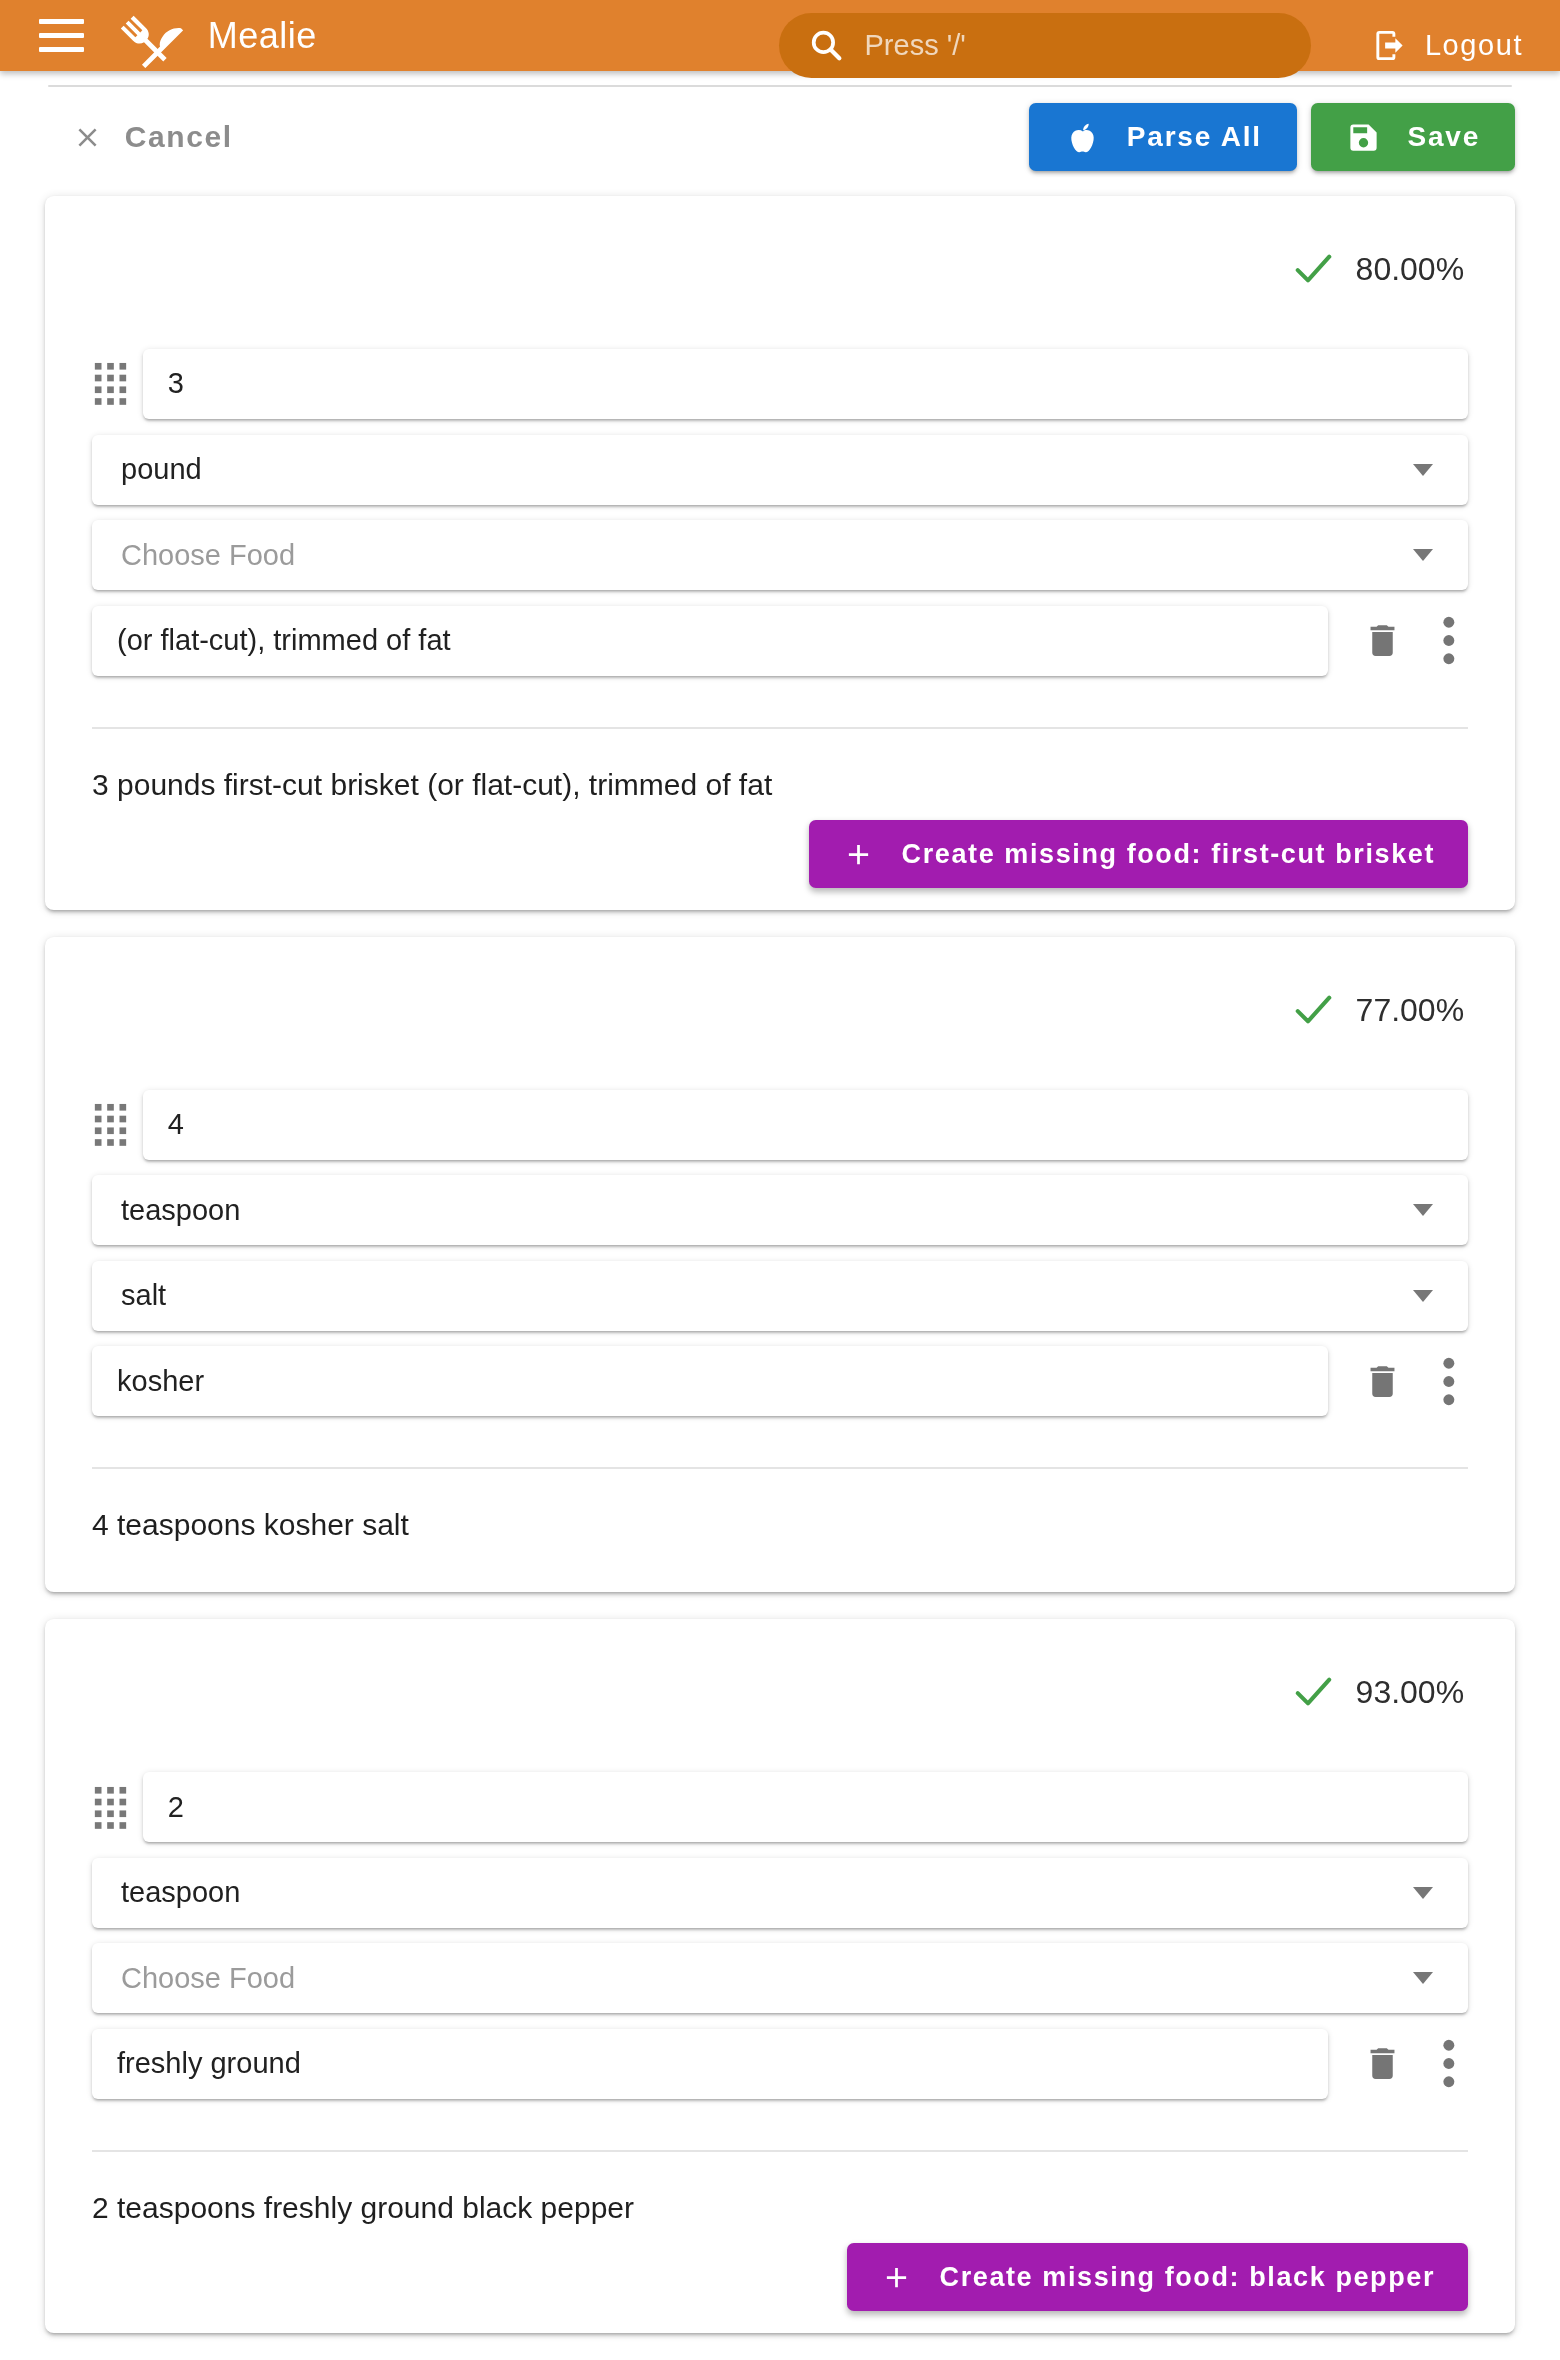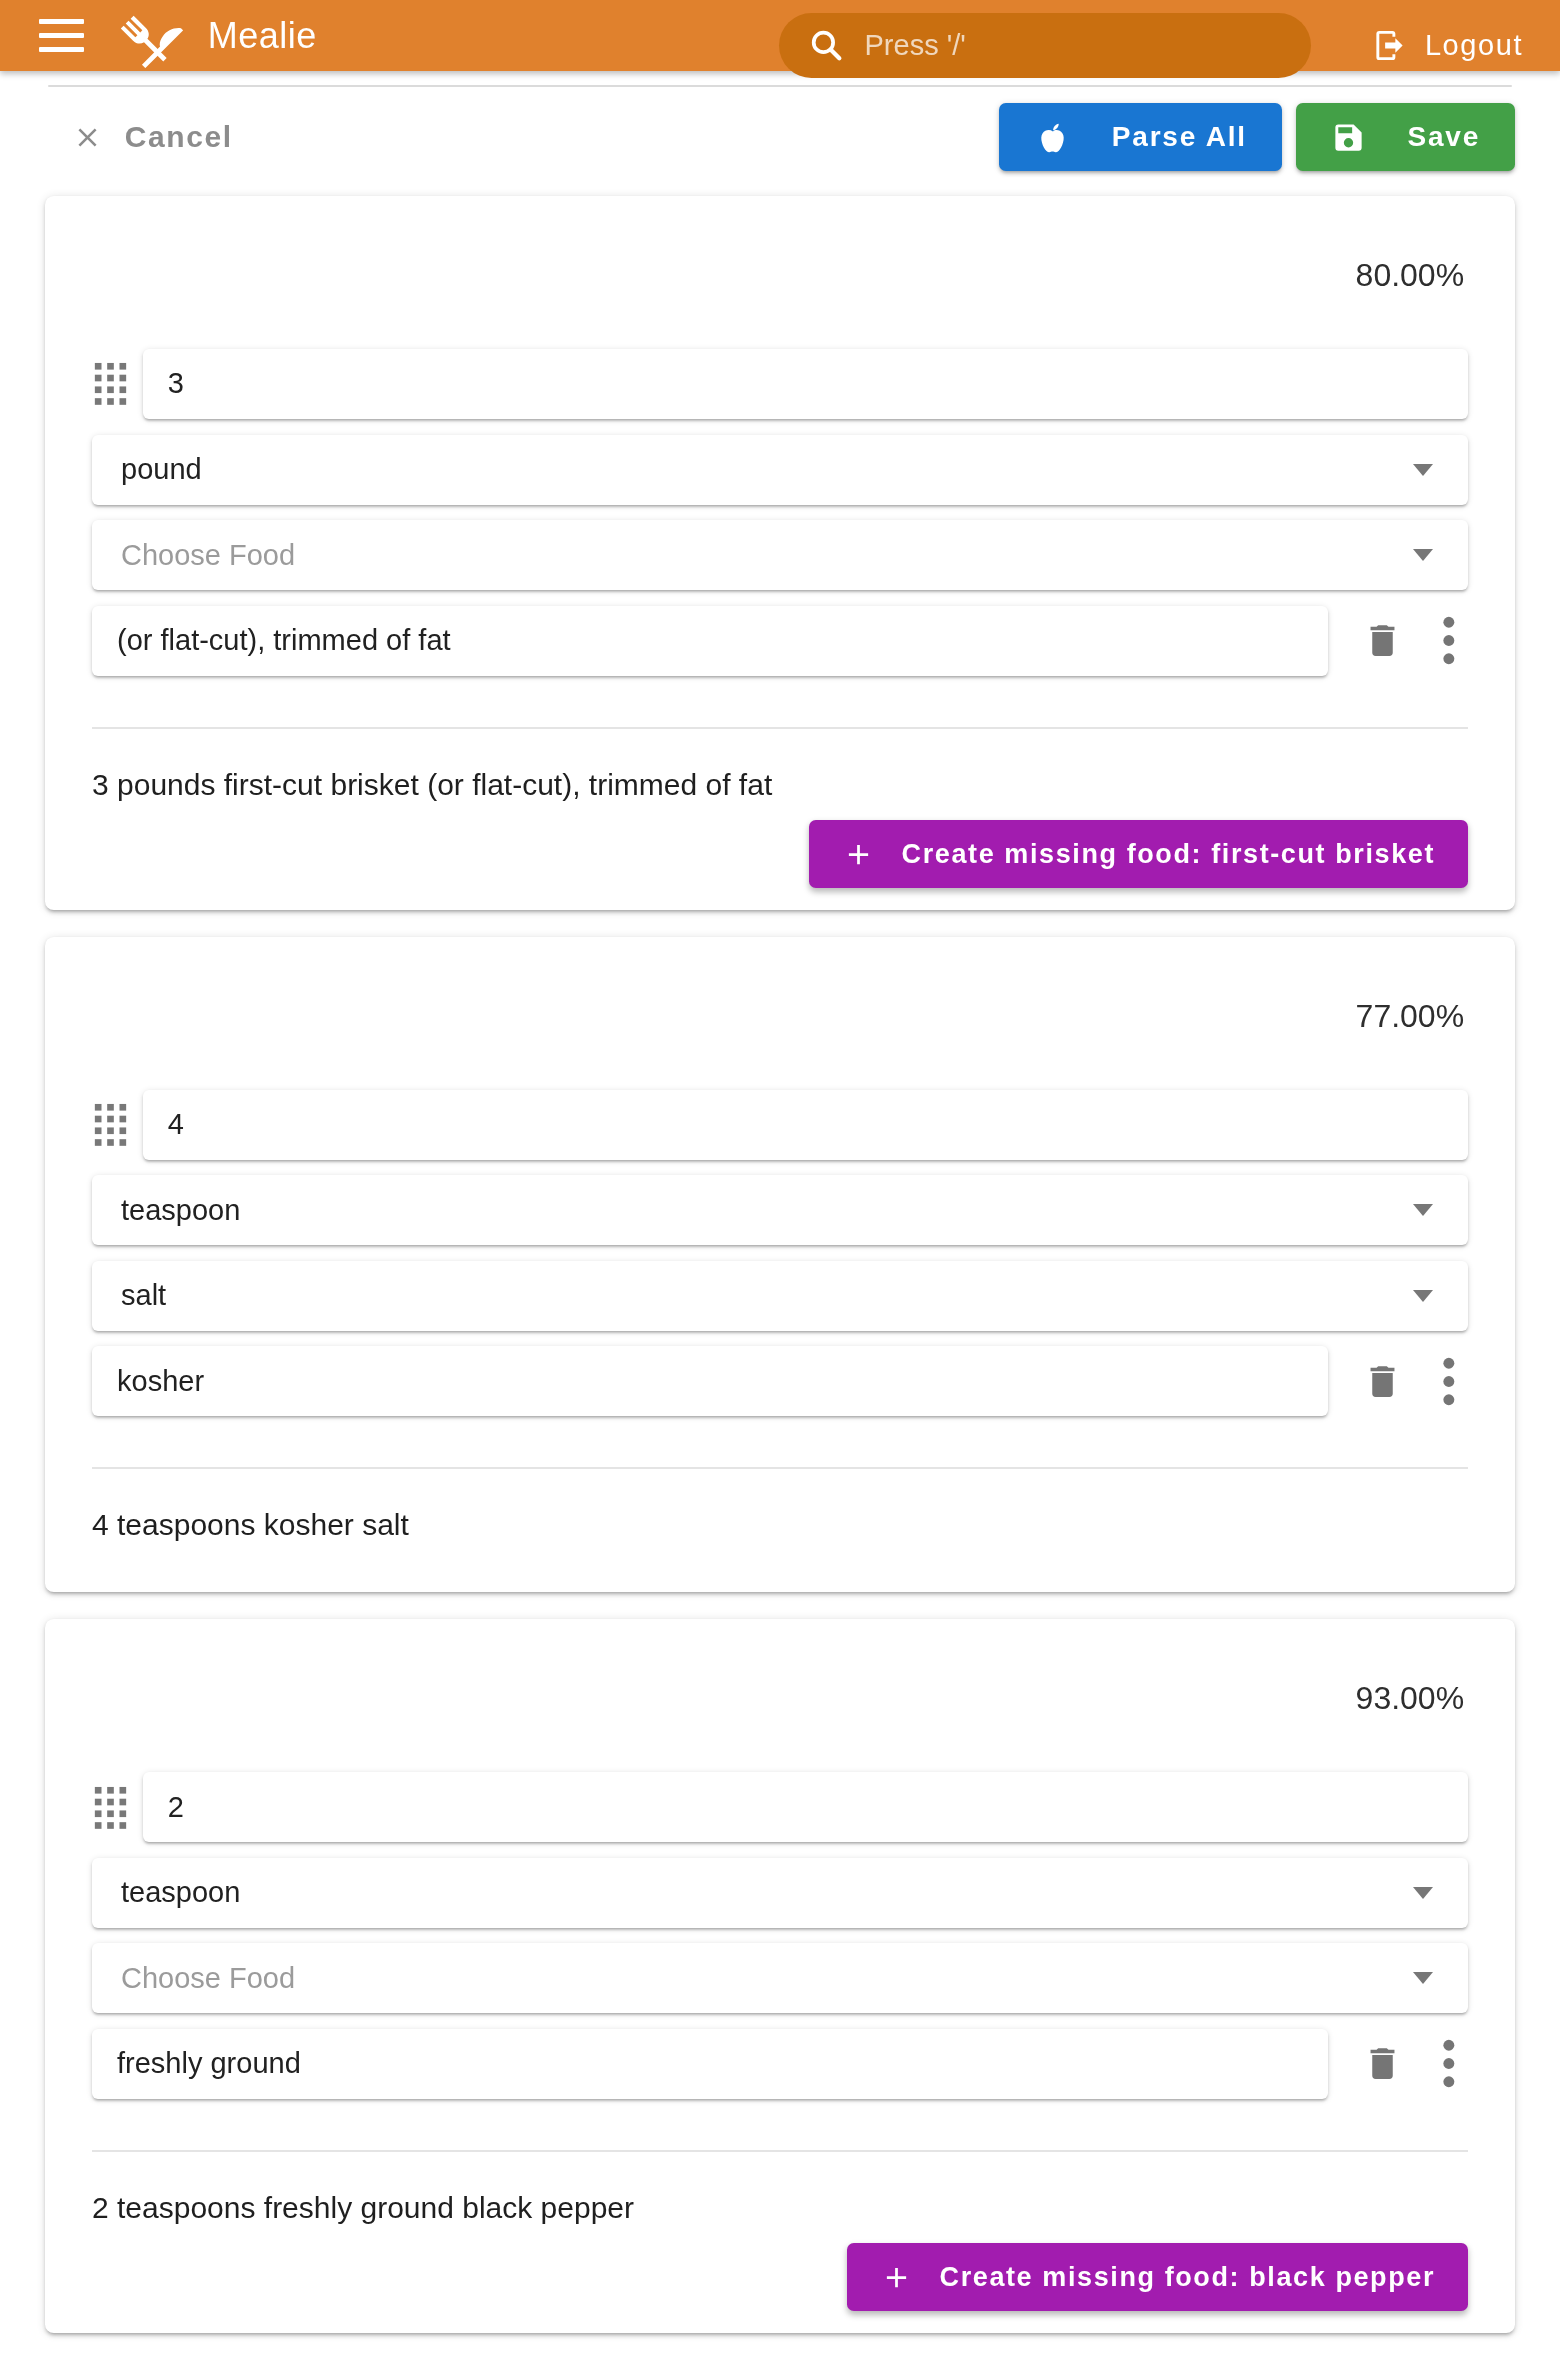--- a/index.html
+++ b/index.html
@@ -55,42 +55,42 @@
   .top-divider { margin:13.7px 48px 0; height:2px; background:#DBDBDB; border-radius:2px; }
   .toolbar { display:flex; align-items:center; margin:16.6px 45px 0; height:68px; }
   .cancel-btn {
     display:flex; align-items:center; gap:21.5px;
     color:#8C8C8C; font-size:30px; font-weight:700; letter-spacing:1.6px;
     padding:0 11.7px; margin-left:15.6px; cursor:pointer;
   }
   .toolbar .spacer { flex:1; }
   .btn {
     height:68px; border-radius:6.8px;
-    display:flex; align-items:center; gap:41px;
+    display:flex; align-items:center; gap:26px;
     color:#fff; font-size:28px; font-weight:700; letter-spacing:1.8px;
     padding:0 35px; cursor:pointer;
     box-shadow:0 2.9px 2.9px -2px rgba(0,0,0,.2), 0 2.9px 3.9px 0 rgba(0,0,0,.14), 0 1px 7.8px 0 rgba(0,0,0,.12);
   }
   .parse-btn { background:#1976D2; }
   .save-btn  { background:#43A047; margin-left:14.6px; }
 
   
   .card {
     margin:25px 45px 27px;
     background:#fff;
     border-radius:8.8px;
     box-shadow:0 2.9px 2.9px -2px rgba(0,0,0,.2), 0 2.9px 3.9px 0 rgba(0,0,0,.14), 0 1px 9.8px 0 rgba(0,0,0,.12);
     padding:43px 47px 21.5px;
   }
   .card.no-create { padding-bottom:49px; }
 
   .confidence-row {
-    display:flex; justify-content:flex-end; align-items:flex-end; gap:21.5px;
+    display:flex; justify-content:flex-end; align-items:flex-start; gap:21.5px;
     margin:11.7px 3.9px 55px 0;
-    font-size:32px; color:#2E2E2E; height:43px;flex-direction:column;
+    font-size:32px; color:#2E2E2E; height:43px;
   }
 
   .field-row { display:flex; align-items:center; margin-bottom:15.6px; }
 
   .drag-handle { width:37px; margin-right:13.7px; flex:0 0 auto; cursor:grab; display:flex; }
 
   .input-box {
     background:#fff; border-radius:5.9px; height:70px;
     display:flex; align-items:center;
     box-shadow:0 2.9px 2.9px -2px rgba(0,0,0,.2), 0 2px 2.9px 0 rgba(0,0,0,.14), 0 1px 6.8px 0 rgba(0,0,0,.12);

